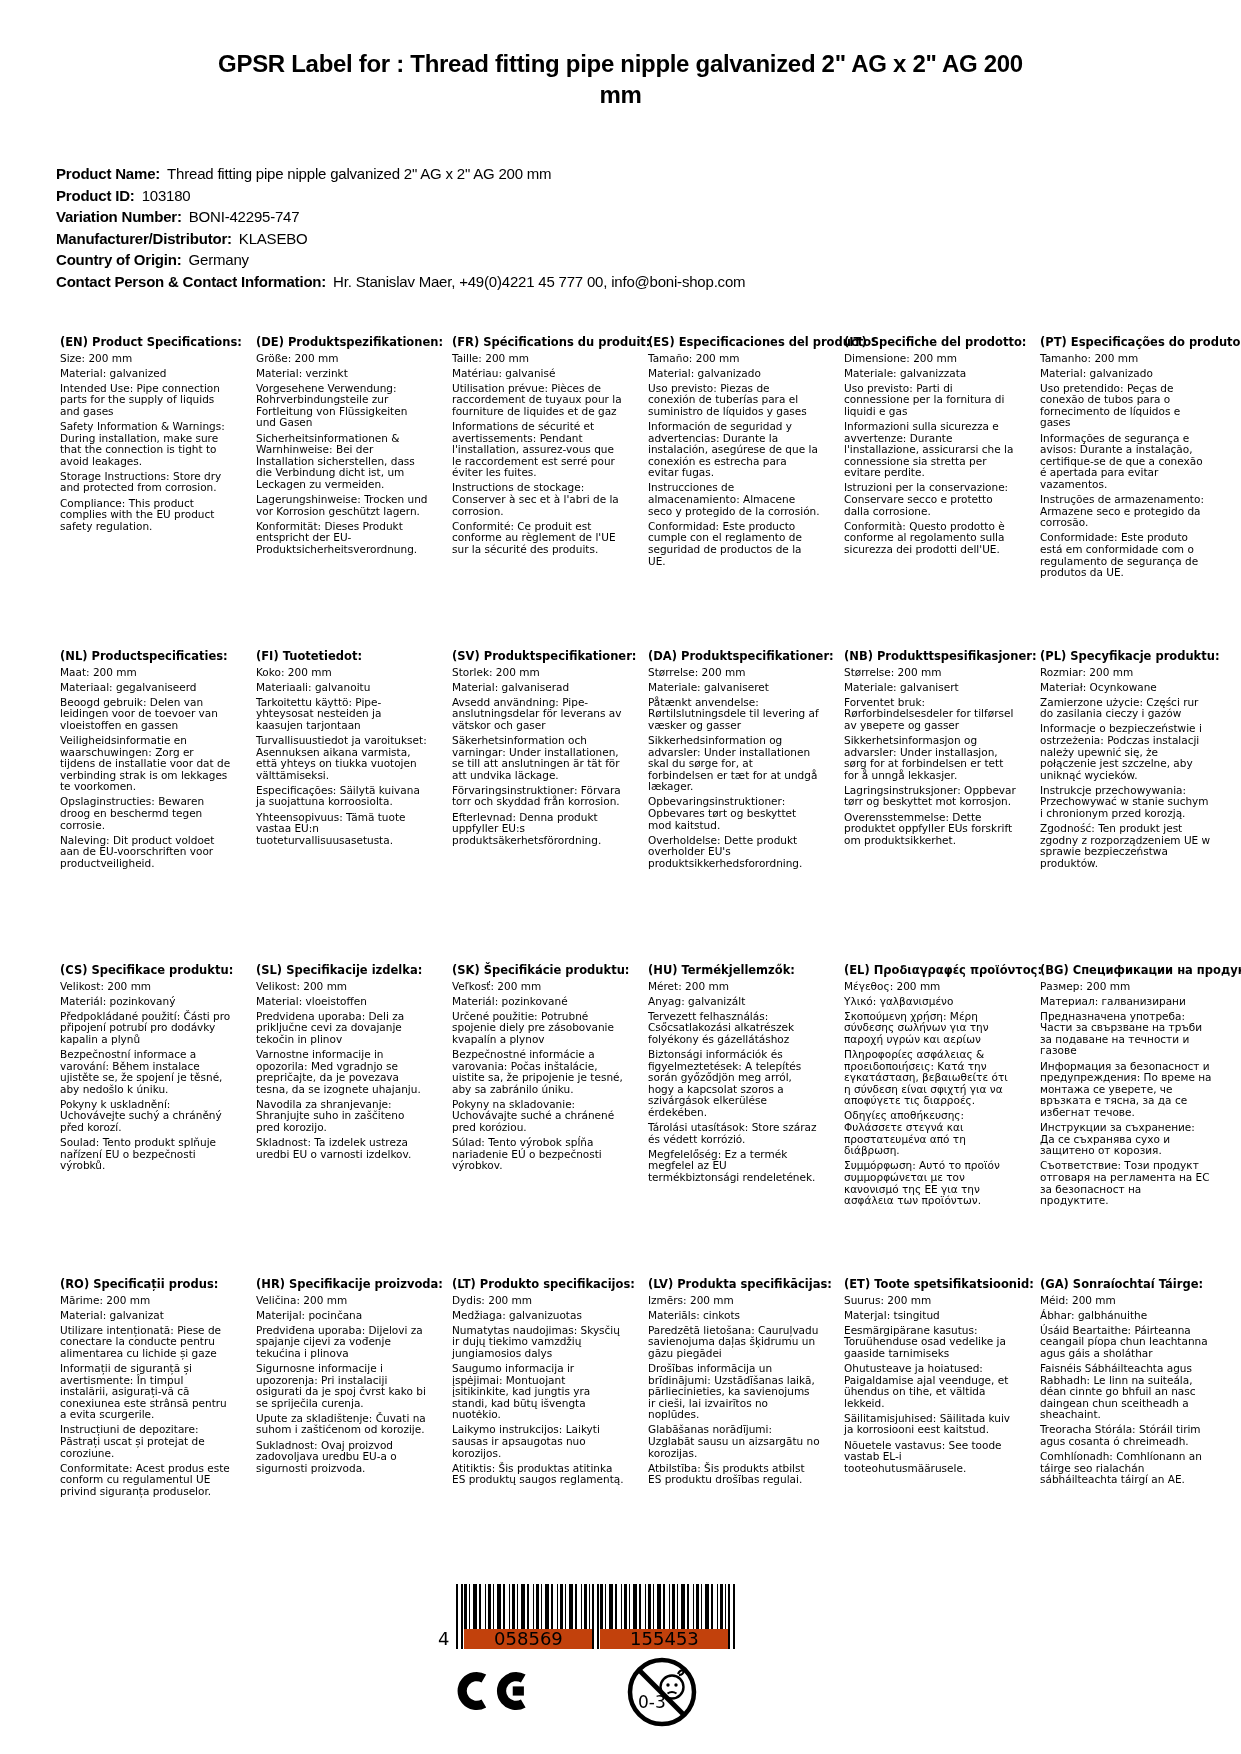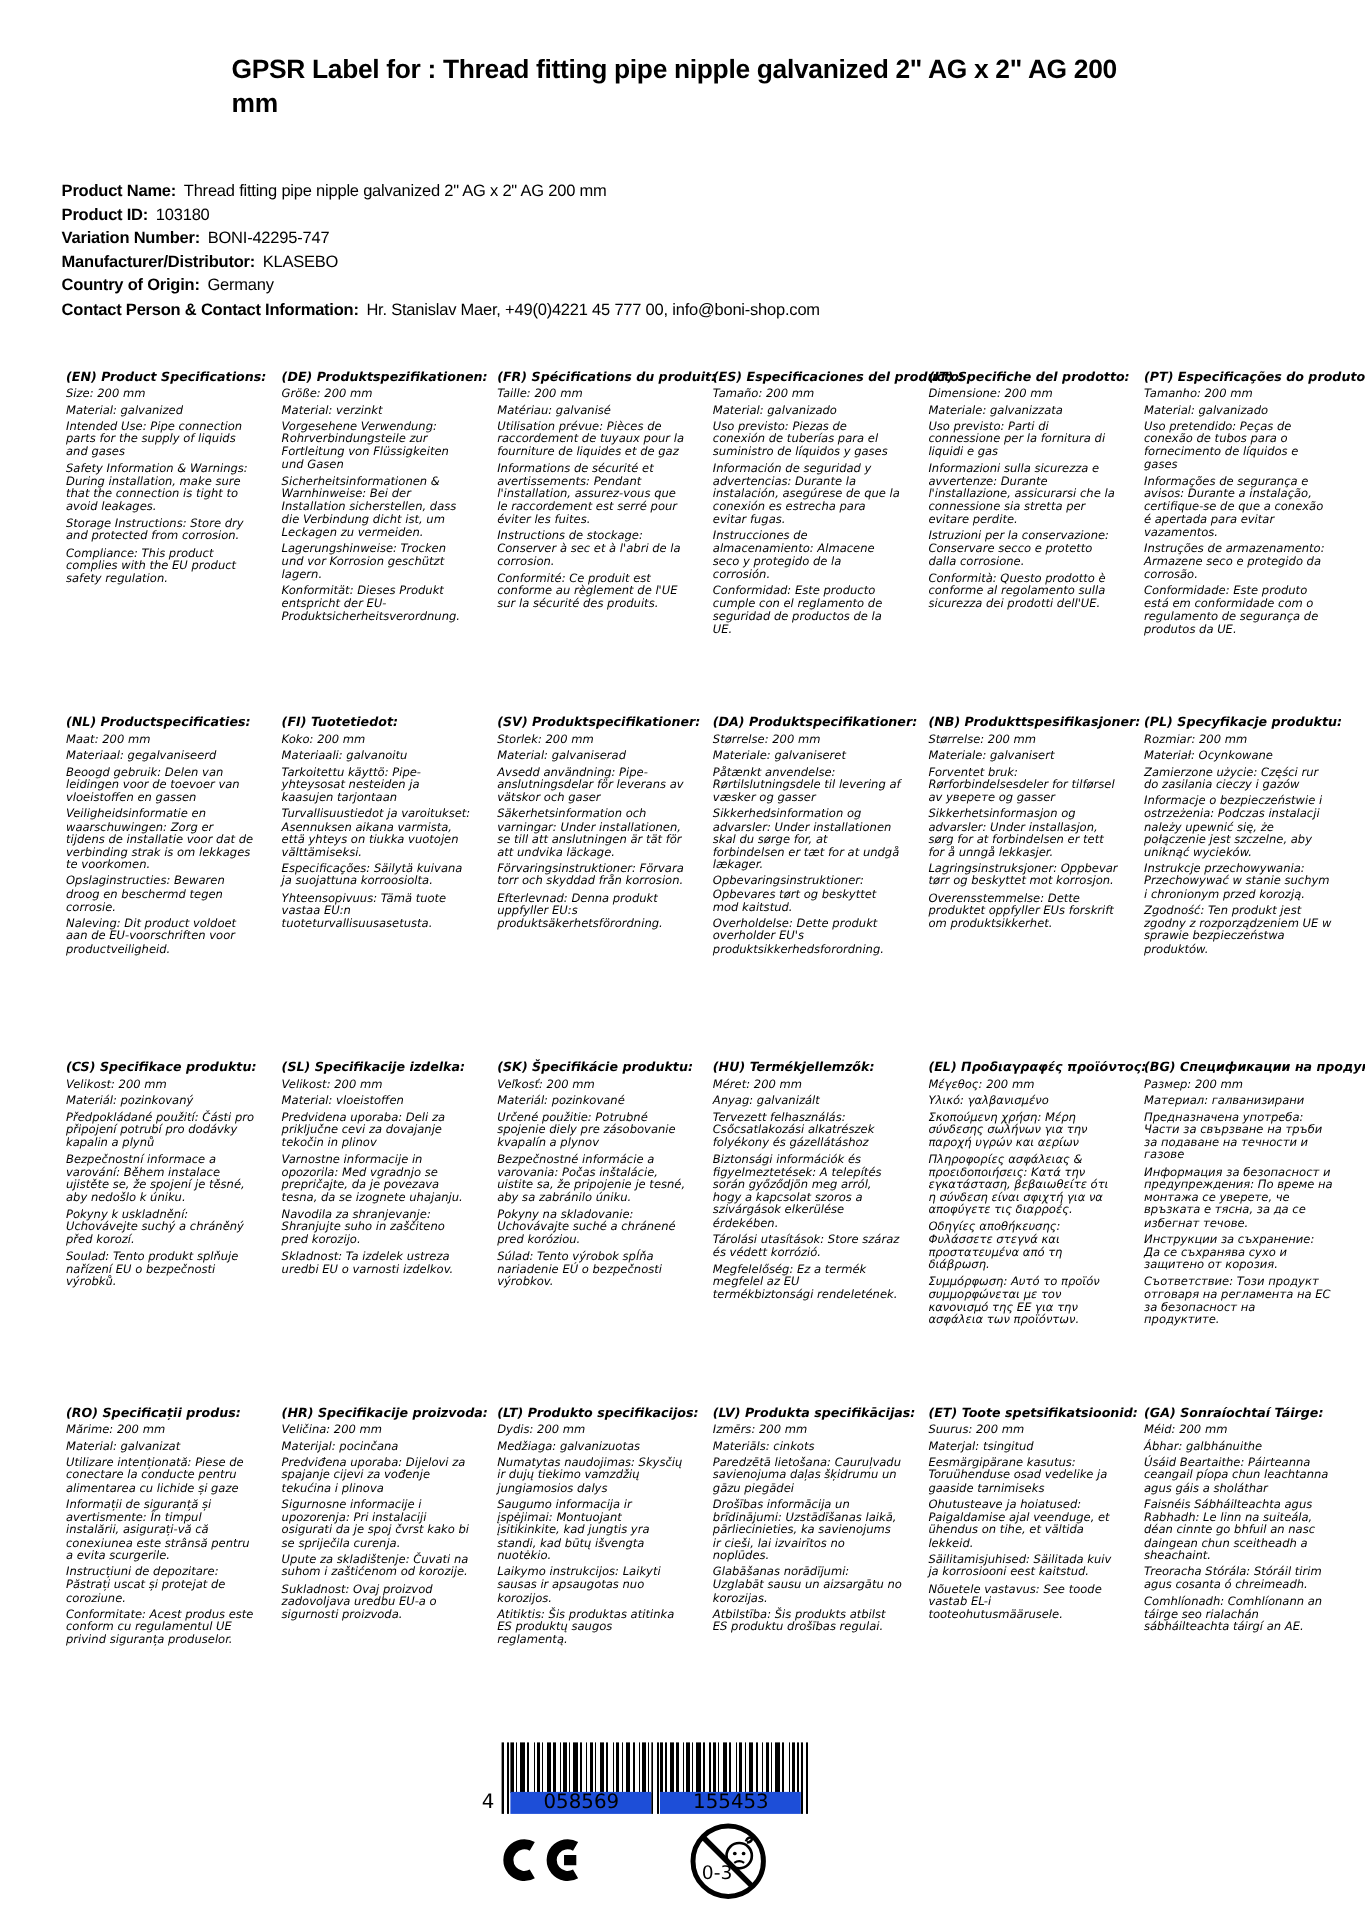--- a/index.html
+++ b/index.html
@@ -7,21 +7,21 @@
     position:relative;
     width:1241px; height:1754px;
     font-family:"DejaVu Sans", sans-serif;
     color:#000;
     overflow:hidden;
   }
 
   
   .title {
     position:absolute; top:48px; left:0; right:0;
-    text-align:left;
+    text-align:center;
   }
   .title h1 {
     margin:0 auto; max-width:820px;
     font-family:"Liberation Sans", sans-serif;
     font-size:24px; font-weight:bold; line-height:31px;
     letter-spacing:-0.3px;
   }
 
   .product-info { position:absolute; top:163px; left:56px; }
   .info-row {
@@ -32,21 +32,21 @@
   .info-label { font-weight:bold; margin-right:7px;text-align:center; }
 
   
   .specs-grid {
     position:absolute; top:336px; left:60px;
     display:grid;
     grid-template-columns:repeat(6, 182px);
     column-gap:14px;
     grid-auto-rows:314px;
   }
-  .spec { overflow:visible;font-style:italic; }
+  .spec { overflow:visible; }
   .spec-h {
     font-size:11.5px; font-weight:bold; line-height:13px;
     white-space:nowrap;
   }
   .spec-item {
     margin:3.5px 0 0 0;
     font-size:10.5px; line-height:11.6px;
     width:172px;
   }
 
@@ -67,21 +67,21 @@
   .bc-section .bc-ink {
     position:absolute; top:0; left:0; right:0; height:46px;
     background:repeating-linear-gradient(90deg,
       #000 0 3px,#fff 3px 5px,#000 5px 6px,#fff 6px 9px,
       #000 9px 13px,#fff 13px 15px,#000 15px 17px,#fff 17px 21px,
       #000 21px 22px,#fff 22px 24px);
   }
   .bc-num {
     position:absolute; top:45px; left:0; right:0;
     text-align:center; font-size:18px; line-height:20px;
-    background:#1d4ed8;
+    background:#c2410c;
   }
 
   .ce-mark   { position:absolute; left:455px; top:1660px; }
   .age-mark  { position:absolute; left:626px; top:1656px; }
 </style>
 </head>
 <body>
 
 <header class="title">
   <h1>GPSR Label for : Thread fitting pipe nipple galvanized 2" AG x 2" AG 200 mm</h1>

